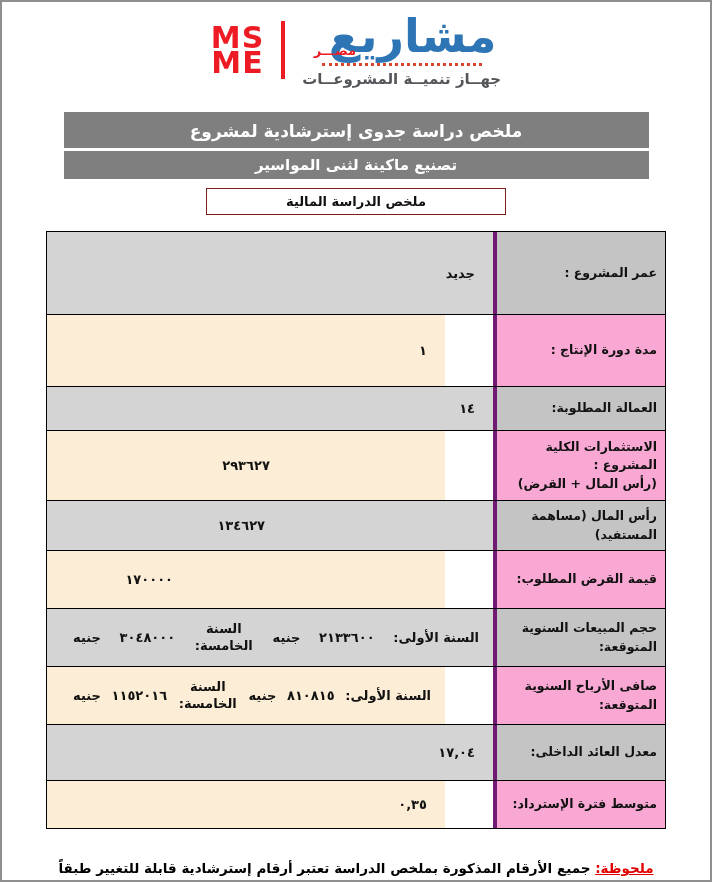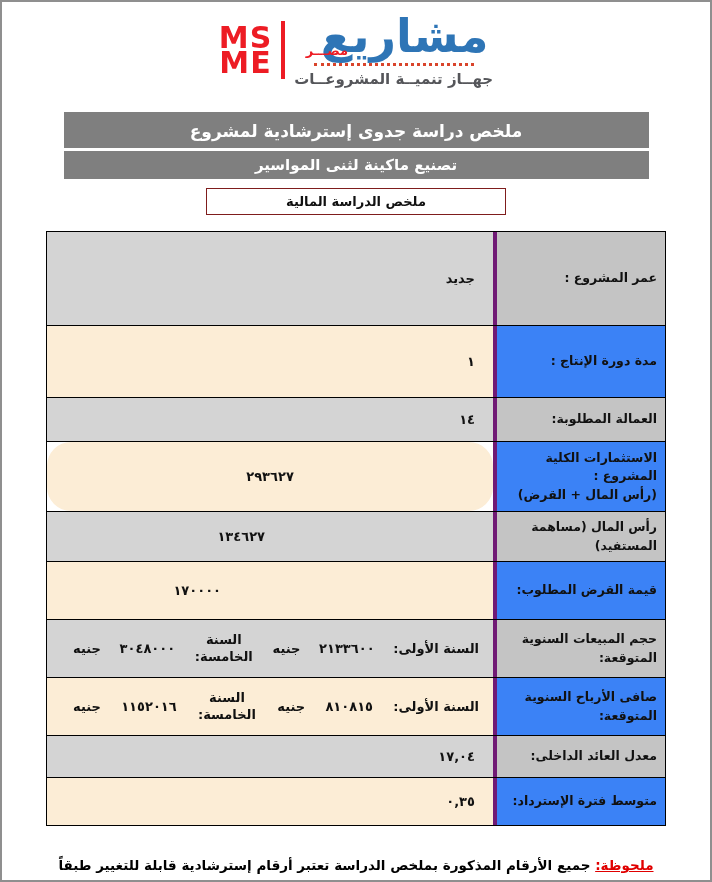--- a/index.html
+++ b/index.html
@@ -3,21 +3,21 @@
 <meta charset="utf-8">
 <style>
   html,body { margin:0; padding:0; background:#ffffff; font-family:"DejaVu Sans", sans-serif; }
   .page {
     width:712px; height:882px; box-sizing:border-box;
     border:2px solid #8f8f8f; background:#ffffff;
     overflow:hidden; position:relative; margin:0 auto;
   }
 
   
-  .logo { margin-top:10px; display:flex; justify-content:center; align-items:center; gap:9px; }
+  .logo { margin-top:10px; display:flex; justify-content:center; align-items:center; gap:17px; }
   .ms-block { color:#ED1C24; font-weight:bold; font-size:30px; line-height:0.85; letter-spacing:1px; text-align:center; }
   .logo-vline { width:4px; height:58px; background:#ED1C24; }
   .logo-right { display:flex; flex-direction:column; align-items:center; }
   .brand-wrap { position:relative; direction:rtl; padding:0 4px 2px 26px; }
   .brand-main { color:#2E75B6; font-size:46px; font-weight:bold; line-height:1.05; }
   .brand-sub { position:absolute; left:11px; bottom:4px; color:#ED1C24; font-size:13px; font-weight:bold; }
   .logo-dots { width:160px; border-bottom:3px dotted #D9442B; margin:1px 0 4px; }
   .tagline { color:#55565A; font-size:15px; font-weight:bold; letter-spacing:2px; direction:rtl; }
 
   
@@ -45,25 +45,25 @@
   }
   .cell.label {
     flex:none; width:172px; border-left:4px solid #701a75;
     display:flex; flex-direction:column; justify-content:center;
     direction:rtl; text-align:right; padding:0 8px;
     font-weight:bold; font-size:12.5px; line-height:1.5; color:#111;
   }
 
   .row.gray .cell.label  { background:#C4C4C4; }
   .row.gray .cell.value  { background:#D4D4D4; }
-  .row.orange .cell.label { background:#3b82f6; }
+  .row.orange .cell.label { background:#f9a8d4;margin-left:48px; }
   .row.orange .cell.value { background:#FCEDD6; }
 
   .v-near   { justify-content:flex-start; padding-right:18px; }
-  .v-center { justify-content:center;border-radius:24px; }
+  .v-center { justify-content:center; }
   .v-off1   { justify-content:flex-start; padding-right:228px; letter-spacing:2px; }
   .v-off2   { justify-content:flex-start; padding-right:272px; letter-spacing:2px; }
   .big      { font-size:17px; letter-spacing:3px; }
   .v-multi  { justify-content:space-between; padding:0 14px 0 26px; font-size:12.5px; }
   .v-multi .num { letter-spacing:1px; }
   .v-multi .y5  { width:60px; text-align:center; line-height:1.3; }
 
   
   .note {
     width:596px; margin:28px auto 0; text-align:center; direction:rtl;
@@ -95,21 +95,21 @@
   <div class="banner">
     <div class="banner-bar first">ملخص دراسة جدوى إسترشادية لمشروع</div>
     <div class="banner-gap"></div>
     <div class="banner-bar second">تصنيع ماكينة لثنى المواسير</div>
   </div>
 
   <div class="subtitle-box">ملخص الدراسة المالية</div>
 
   <div class="ftable">
 
-    <div class="row gray" style="height:94px">
+    <div class="row gray" style="height:83px">
       <div class="cell value v-near">جديد</div>
       <div class="cell label">عمر المشروع :</div>
     </div>
 
     <div class="row orange" style="height:72px">
       <div class="cell value v-near">١</div>
       <div class="cell label">مدة دورة الإنتاج :</div>
     </div>
 
     <div class="row gray" style="height:44px">
@@ -152,21 +152,21 @@
         <span>السنة الأولى:</span>
         <span class="num">٨١٠٨١٥</span>
         <span>جنيه</span>
         <span class="y5">السنة الخامسة:</span>
         <span class="num">١١٥٢٠١٦</span>
         <span>جنيه</span>
       </div>
       <div class="cell label">صافى الأرباح السنوية المتوقعة:</div>
     </div>
 
-    <div class="row gray" style="height:42px">
+    <div class="row gray" style="height:56px">
       <div class="cell value v-near">١٧,٠٤</div>
       <div class="cell label">معدل العائد الداخلى:</div>
     </div>
 
     <div class="row orange" style="height:47px">
       <div class="cell value v-near">٠,٣٥</div>
       <div class="cell label">متوسط فترة الإسترداد:</div>
     </div>
 
   </div>

